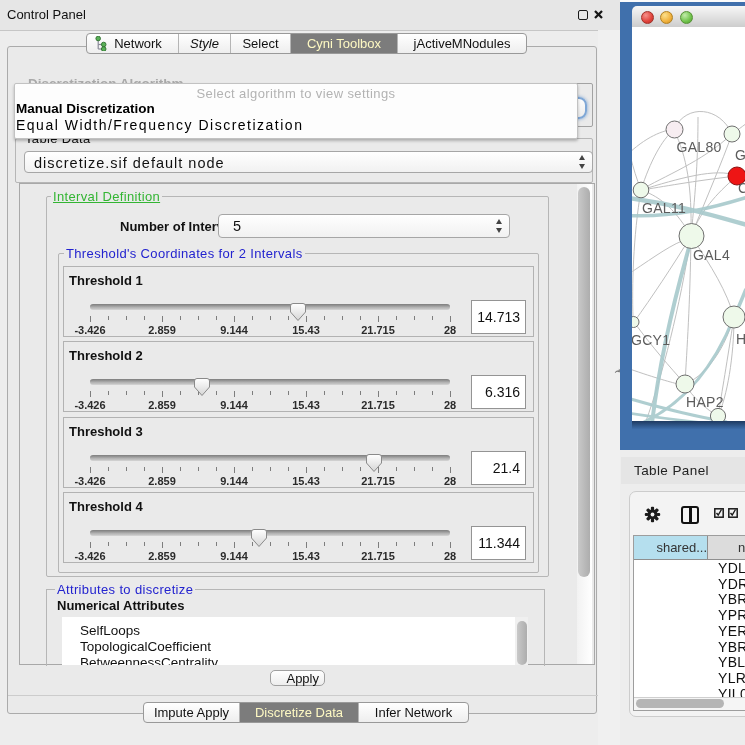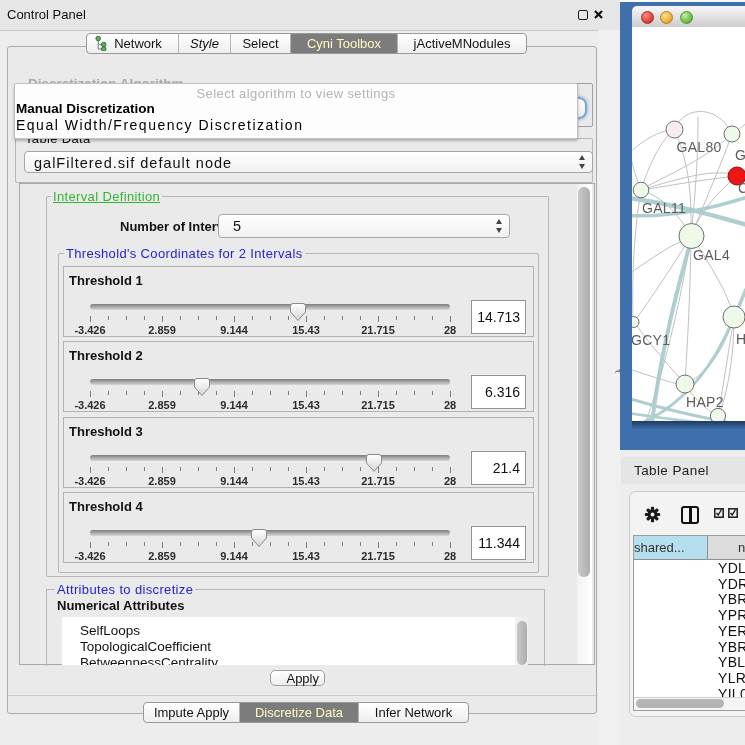--- a/index.html
+++ b/index.html
@@ -81,21 +81,21 @@
   <div class="abs" style="left:30px;top:97px;width:553px;height:18px;border:2.5px solid #7fa7d6;border-radius:8px;background:linear-gradient(#fdfdfd,#ececec);box-shadow:0 0 3px 1px rgba(110,155,210,0.55);"></div>
 
   <div class="abs" style="z-index:5;left:14px;top:83px;width:562px;height:54px;background:#fdfdfd;border:1px solid #c2c2c2;border-radius:2px;box-shadow:0 2px 3px rgba(0,0,0,0.25);"></div>
   <div class="abs" style="z-index:6;left:14px;top:86px;width:564px;text-align:center;font-size:13px;letter-spacing:0.4px;color:#b3b3b3;">Select algorithm to view settings</div>
   <div class="abs" style="z-index:6;left:16px;top:101px;font-size:13.5px;font-weight:bold;color:#000;">Manual Discretization</div>
   <div class="abs" style="z-index:6;left:16px;top:117px;font-size:14px;letter-spacing:1.5px;color:#000;">Equal Width/Frequency Discretization</div>
 
   <div class="groupbox abs" style="left:15px;top:138px;width:576px;height:43px;"></div>
   <div class="gt abs" style="left:23px;top:131px;color:#111;">Table Data</div>
   <div class="combo abs" style="left:24px;top:151px;width:567px;height:20px;">
-      <span class="tx">galFiltered.sif default node</span>
+      <span class="tx">discretize.sif default node</span>
       <span class="stepper"></span>
     </div>
 
   <div class="abs" style="left:19px;top:183px;width:574px;height:480px;background:#eaeaea;border:1px solid #a8a8a8;"></div>
 
   <div class="abs" style="left:577px;top:184px;width:15px;height:480px;background:linear-gradient(90deg,#f2f2f2,#ffffff);"></div>
   <div class="sbthumb abs" style="left:578px;top:187px;width:12px;height:390px;"></div>
 
   <div class="groupbox abs" style="left:46px;top:196px;width:501px;height:379px;"></div>
   <div class="gt abs" style="left:51px;top:189px;color:#33b533;text-decoration:underline;">Interval Definition</div>
@@ -302,19 +302,19 @@
   <svg class="abs" style="left:714px;top:508px;" width="10" height="10" viewBox="0 0 10 10">
       <rect x="0.8" y="0.8" width="8.4" height="8.4" fill="none" stroke="#1a1a1a" stroke-width="1.5"></rect>
       <path d="M2.5,5 L4.2,7 L7.5,1.5" fill="none" stroke="#1a1a1a" stroke-width="1.4"></path>
     </svg>
   <svg class="abs" style="left:728px;top:508px;" width="10" height="10" viewBox="0 0 10 10">
       <rect x="0.8" y="0.8" width="8.4" height="8.4" fill="none" stroke="#1a1a1a" stroke-width="1.5"></rect>
       <path d="M2.5,5 L4.2,7 L7.5,1.5" fill="none" stroke="#1a1a1a" stroke-width="1.4"></path>
     </svg>
 
   <div class="abs" style="left:633px;top:535px;width:112px;height:174px;background:#fff;border:1px solid #9d9d9d;border-right:none;overflow:hidden;">
-    <div style="position:absolute;left:0;top:0;width:73px;height:23px;background:#b5dfee;border-right:1px solid #8f8f8f;border-bottom:1px solid #8f8f8f;font-size:13px;color:#333;text-align:left;line-height:23px;">shared...</div>
+    <div style="position:absolute;left:0;top:0;width:73px;height:23px;background:#b5dfee;border-right:1px solid #8f8f8f;border-bottom:1px solid #8f8f8f;font-size:13px;color:#333;text-align:right;line-height:23px;">shared...</div>
     <div style="position:absolute;left:74px;top:0;width:60px;height:23px;background:#dcdcdc;border-bottom:1px solid #8f8f8f;font-size:13px;color:#333;text-align:left;padding-left:30px;line-height:23px;">n</div>
     <div style="position:absolute;left:84px;top:25px;font-size:14px;letter-spacing:0.3px;color:#111;line-height:15.7px;">YDL1<br>YDR2<br>YBR0<br>YPR1<br>YER0<br>YBR0<br>YBL0<br>YLR3<br>YIL0</div>
     <div style="position:absolute;left:0px;top:161px;width:112px;height:13px;background:#f5f5f5;border-top:1px solid #cfcfcf;"></div>
     <div class="sbthumb" style="position:absolute;left:2px;top:163px;width:88px;height:9px;background:#b5b5b5;border-radius:5px;"></div>
   </div>
 </div>
 
 </body></html>

